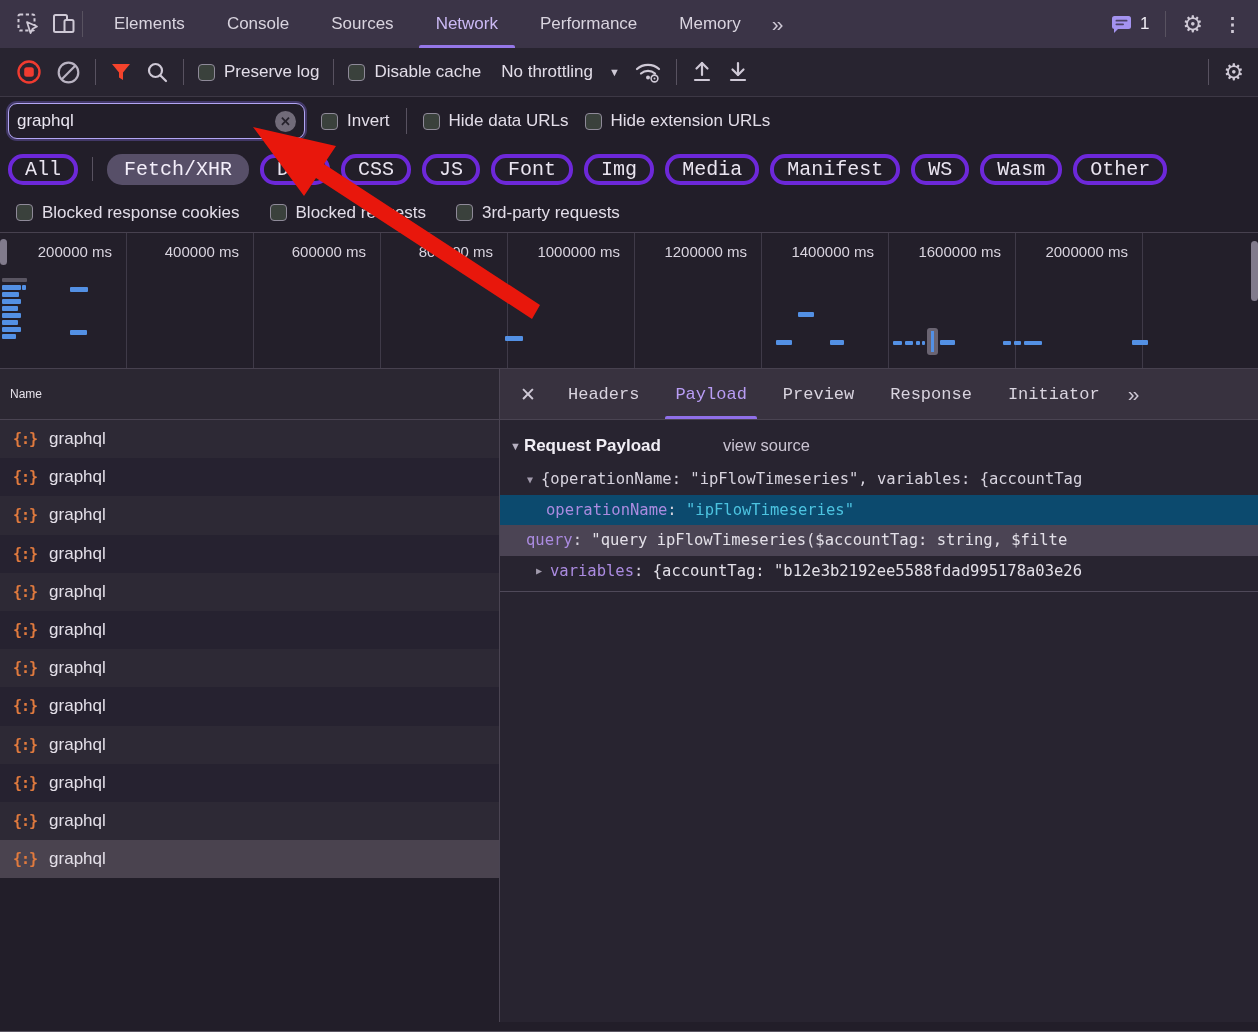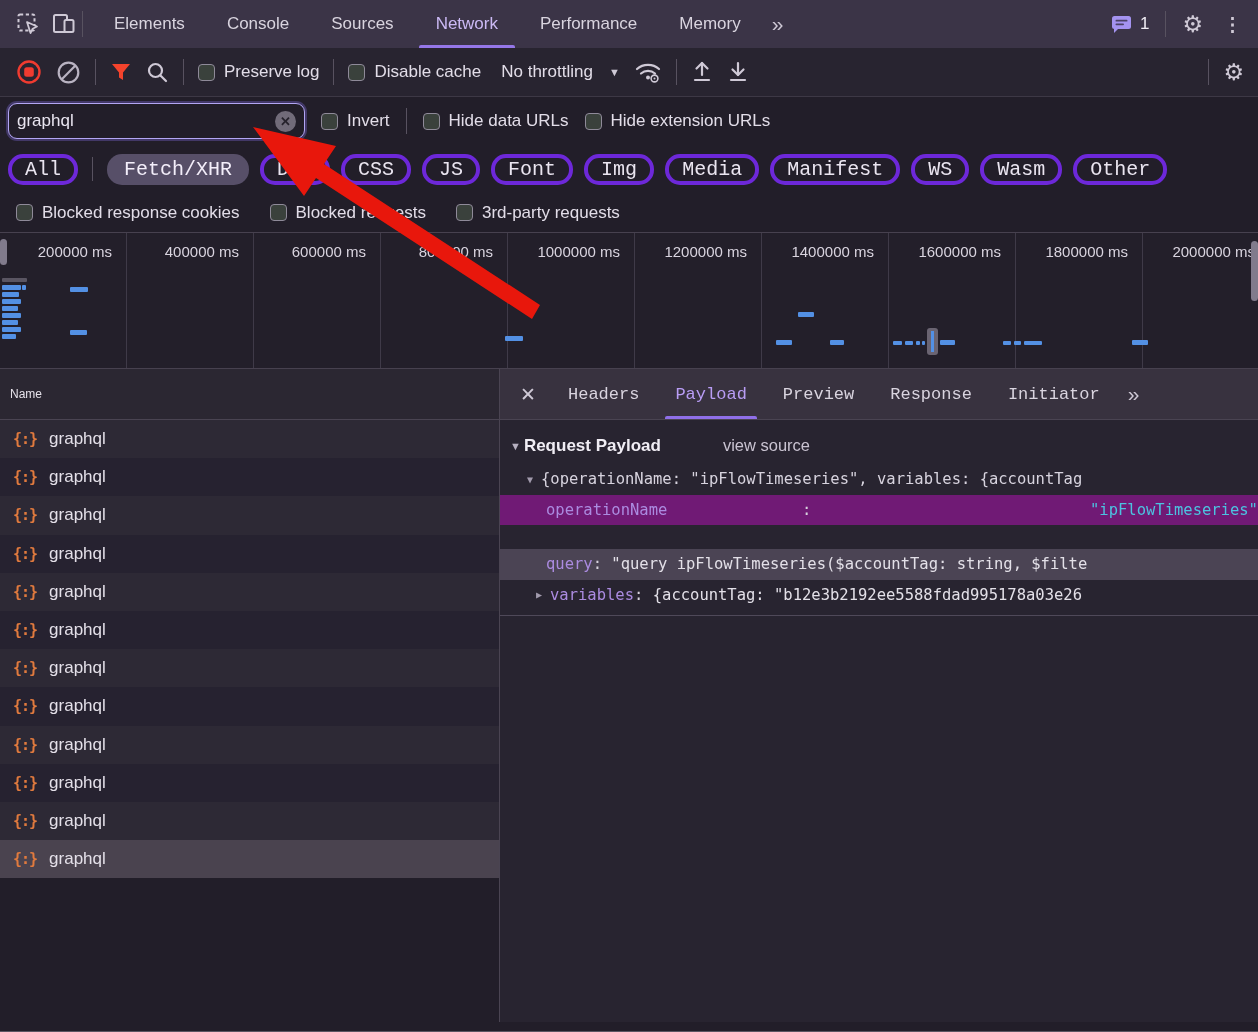--- a/index.html
+++ b/index.html
@@ -74,22 +74,22 @@
   .rtab { height:100%; display:flex; align-items:center; padding:0 18px; font-size:17px; color:#d9d4df; position:relative; white-space:nowrap;font-family:Liberation Mono, monospace; }
   .rtab.active { color:#b99df5; }
   .rtab.active::after { content:""; position:absolute; left:8px; right:8px; bottom:0; height:3px; background:#8f6fe8; border-radius:2px 2px 0 0; }
   .payload { padding-top:7px; overflow:hidden; }
   .sec-header { height:37px; display:flex; align-items:center; padding-left:10px; font-size:17px; font-weight:bold; color:#f0edf4; white-space:nowrap; }
   .sec-caret { font-size:11px; color:#b6b0c0; margin-right:3px; }
   .view-source { margin-left:62px; font-weight:normal; font-size:16.5px; color:#c9c3d1; }
   .prow { height:30.5px; display:flex; align-items:center; font-family:"DejaVu Sans Mono",monospace; font-size:15.5px; white-space:nowrap; overflow:hidden; color:#d7d3de; }
   .prow .caret { font-size:10px; color:#a29bad; margin-right:8px; flex:none; }
   .prow-root { padding-left:27px; }
-  .prow-op { padding-left:46px; background:#701a75;justify-content:space-between; }
-  .prow-query { padding-left:46px; background:#4b4454;margin-top:24px; }
+  .prow-op { padding-left:46px; background:#0c4a6e; }
+  .prow-query { padding-left:26px; background:#4b4454; }
   .prow-vars { padding-left:36px; }
   .k { color:#ab8be0; }
   .s { color:#4cc3e0; }
   .w { color:#e3e0e8; }
   .tree-divider { border-top:1px solid #4f4959; margin-top:5px; }
 
   
   .arrow-overlay { position:absolute; inset:0; pointer-events:none; z-index:50; }
 </style>
 </head>
@@ -256,21 +256,20 @@
 <div class="timeline">
   <div class="ruler">
       <div class="tsection">200000 ms</div>
       <div class="tsection">400000 ms</div>
       <div class="tsection">600000 ms</div>
       <div class="tsection">800000 ms</div>
       <div class="tsection">1000000 ms</div>
       <div class="tsection">1200000 ms</div>
       <div class="tsection">1400000 ms</div>
       <div class="tsection">1600000 ms</div>
-      <div class="tsection">1800000 ms</div>
       <div class="tsection">2000000 ms</div>
     </div>
   <div>
       <div class="tbar gray" style="left: 2px; top: 45px; width: 25px; height: 4px;"></div>
       <div class="tbar" style="left: 2px; top: 52px; width: 19px; height: 5px;"></div>
       <div class="tbar" style="left: 22px; top: 52px; width: 4px; height: 5px;"></div>
       <div class="tbar" style="left: 2px; top: 59px; width: 17px; height: 5px;"></div>
       <div class="tbar" style="left: 2px; top: 66px; width: 19px; height: 5px;"></div>
       <div class="tbar" style="left: 2px; top: 73px; width: 16px; height: 5px;"></div>
       <div class="tbar" style="left: 2px; top: 80px; width: 19px; height: 5px;"></div>

